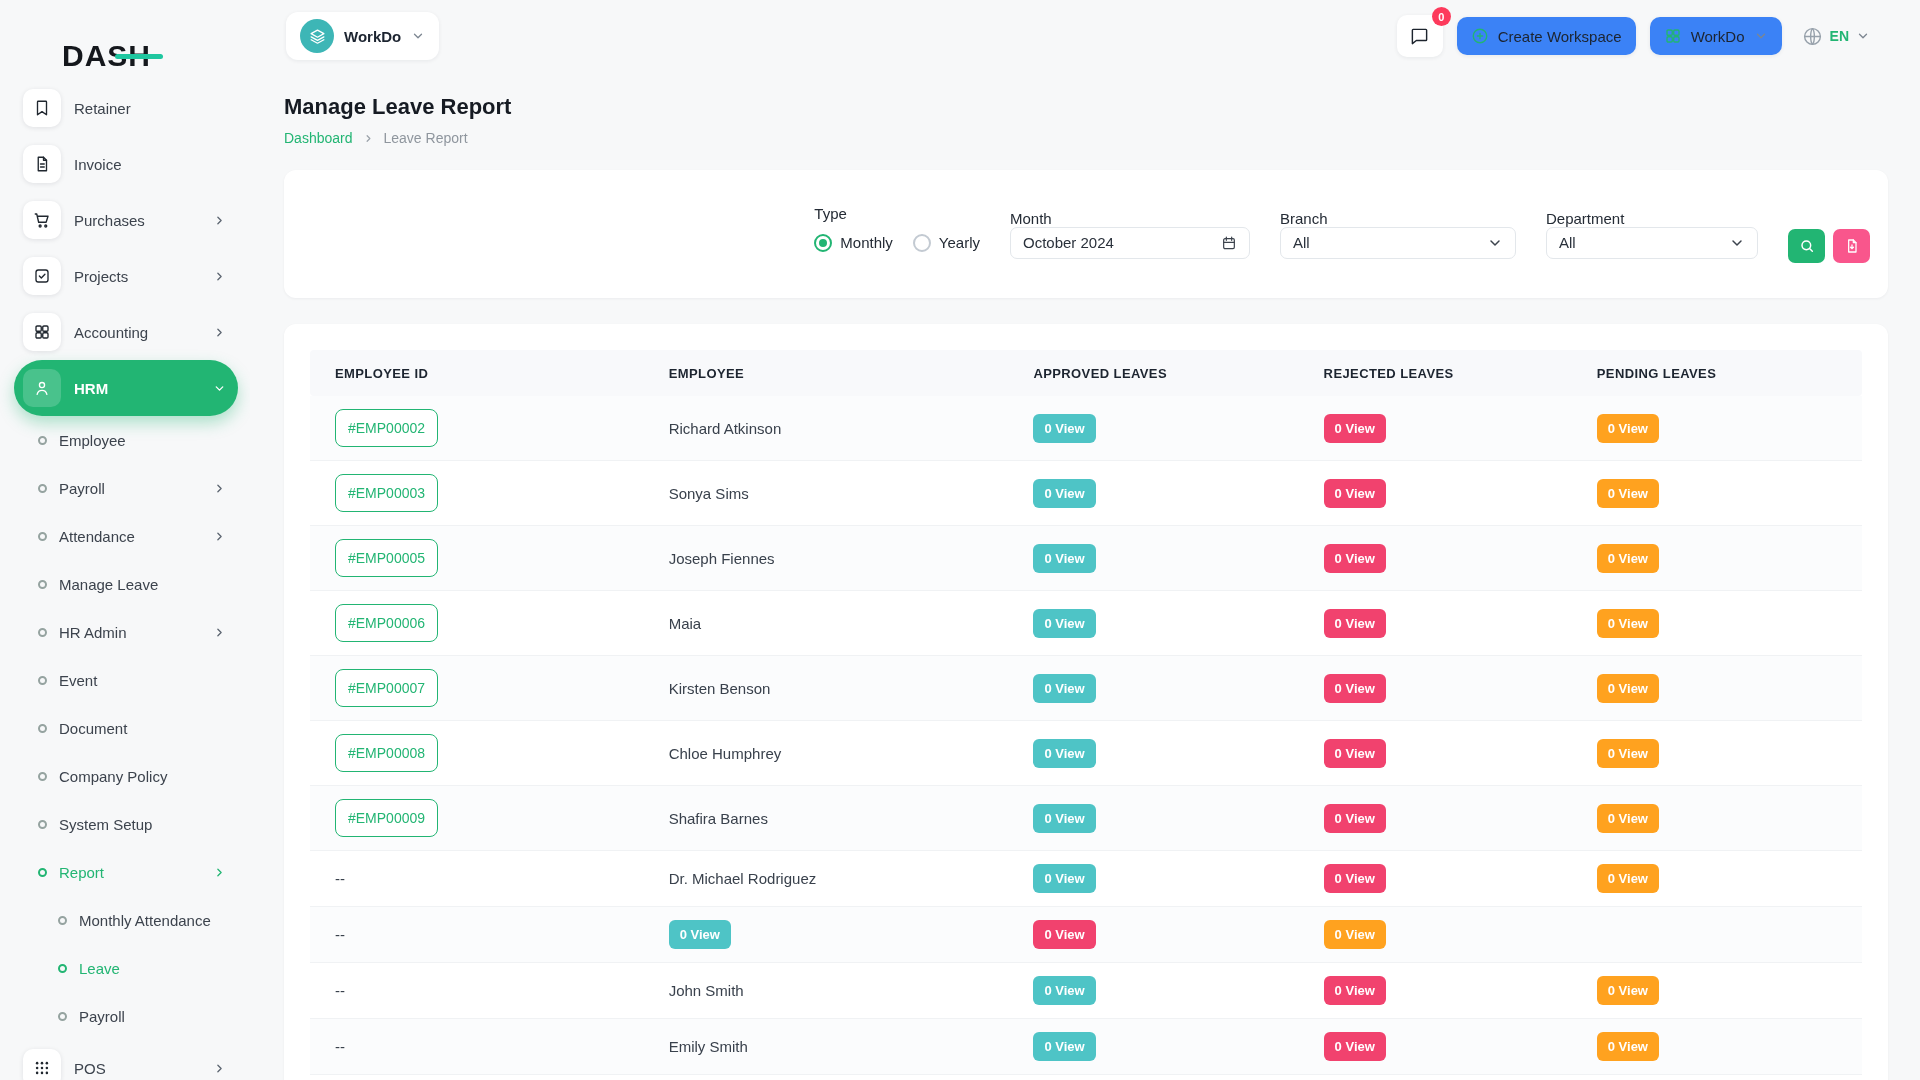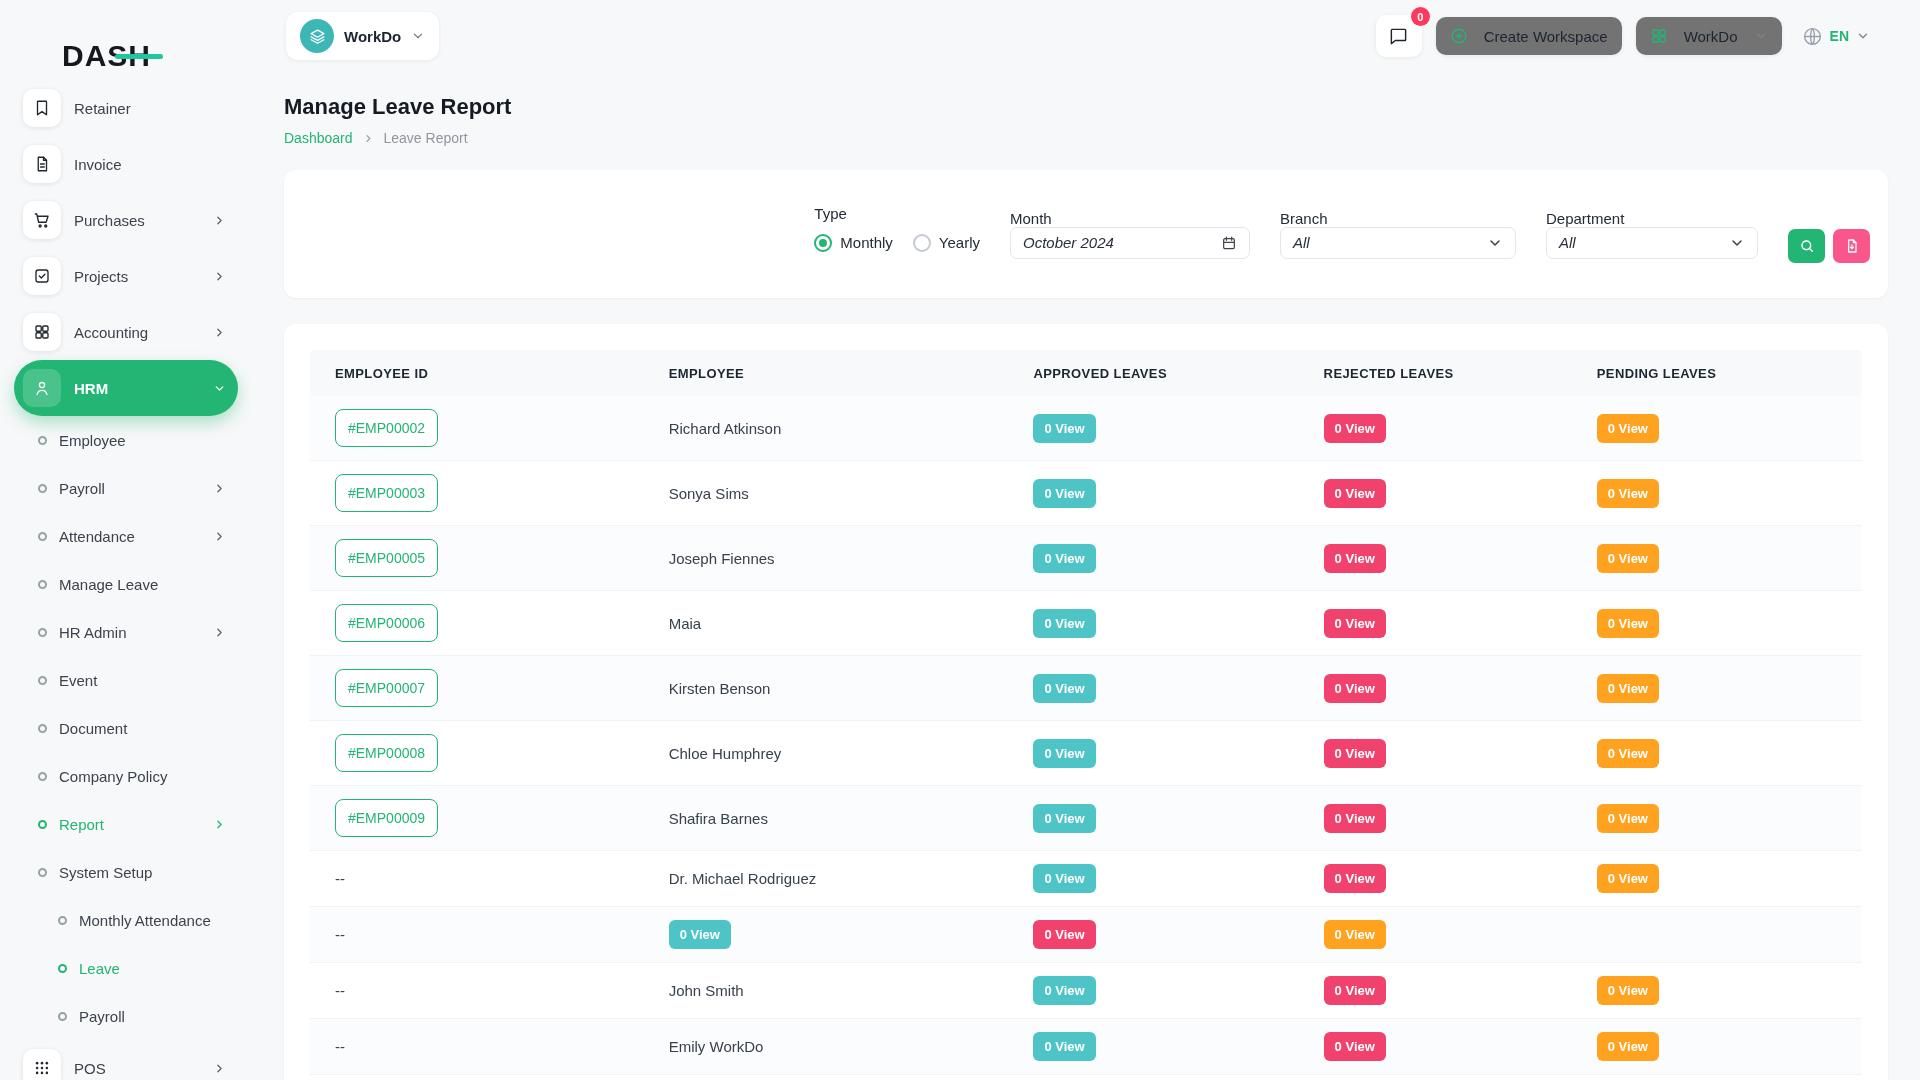--- a/index.html
+++ b/index.html
@@ -31,21 +31,21 @@
   .ws-pill{display:flex;align-items:center;gap:10px;background:#fff;border-radius:12px;padding:7px 14px;box-shadow:0 1px 4px rgba(16,24,40,.07);cursor:pointer;margin-left:36px;}
   .ws-avatar{width:34px;height:34px;border-radius:50%;background:var(--ws-avatar);display:flex;align-items:center;justify-content:center;color:#fff;flex:none;}
   .ws-avatar svg{width:17px;height:17px;}
   .ws-name{font-size:15px;font-weight:600;color:#1c2430;}
   .chev{color:#7c8691;display:flex;}
   .chev svg{width:14px;height:14px;}
   .header-right{margin-left:auto;display:flex;align-items:center;gap:14px;padding-right:44px;}
   .icon-btn{position:relative;width:46px;height:42px;background:#fff;border-radius:10px;display:flex;align-items:center;justify-content:center;box-shadow:0 1px 4px rgba(16,24,40,.07);color:#1d242e;cursor:pointer;}
   .icon-btn svg{width:19px;height:19px;}
   .badge-dot{position:absolute;top:-8px;right:-8px;background:var(--notif);color:#fff;font-size:11px;font-weight:700;min-width:19px;height:19px;border-radius:10px;display:flex;align-items:center;justify-content:center;padding:0 4px;}
-  .pill-btn{display:flex;align-items:center;gap:16px;background:#737373;border-radius:10px;padding:10px 14px;box-shadow:0 1px 4px rgba(16,24,40,.07);font-size:15px;color:#1c2430;font-weight:500;cursor:pointer;}
+  .pill-btn{display:flex;align-items:center;gap:9px;background:#3b82f6;border-radius:10px;padding:10px 14px;box-shadow:0 1px 4px rgba(16,24,40,.07);font-size:15px;color:#1c2430;font-weight:500;cursor:pointer;}
   .pill-btn .pri-ic{color:var(--primary);display:flex;}
   .pill-btn .pri-ic svg{width:18px;height:18px;}
   .lang{display:flex;align-items:center;gap:7px;cursor:pointer;padding:6px;}
   .lang-globe{color:#97a1ab;display:flex;}
   .lang-globe svg{width:21px;height:21px;}
   .lang-code{color:var(--primary);font-weight:700;font-size:14px;}
 
   
   .sidebar{position:absolute;top:72px;left:0;width:250px;height:1008px;padding:8px 12px 0 14px;overflow:hidden;}
   .nav-item{height:56px;display:flex;align-items:center;gap:13px;padding:0 12px 0 9px;cursor:pointer;}
@@ -76,21 +76,21 @@
   .bc-current{color:#8f969e;}
 
   .filter-card{margin-top:24px;background:#fff;border-radius:12px;height:128px;box-shadow:0 1px 3px rgba(16,24,40,.05);display:flex;align-items:center;justify-content:flex-end;gap:30px;padding:0 18px 0 24px;}
   .fgroup{display:flex;flex-direction:column;}
   .flabel{font-size:15px;color:#242b35;}
   .radio-row{display:flex;gap:20px;align-items:center;height:42px;}
   .radio{display:flex;align-items:center;gap:8px;font-size:15px;color:#242b35;cursor:pointer;}
   .rdot{width:18px;height:18px;border-radius:50%;border:2px solid #c3cad2;position:relative;background:#fff;flex:none;}
   .rdot.checked{border-color:var(--primary);}
   .rdot.checked::after{content:"";position:absolute;inset:3px;border-radius:50%;background:var(--primary);}
-  .input{height:32px;background:#fff;border:1px solid #e3e7eb;border-radius:7px;display:flex;align-items:center;justify-content:space-between;padding:0 12px;font-size:15px;color:#2a313b;cursor:pointer;gap:10px;font-style:italic;}
+  .input{height:32px;background:#fff;border:1px solid #e3e7eb;border-radius:7px;display:flex;align-items:center;justify-content:space-between;padding:0 12px;font-size:15px;color:#2a313b;cursor:pointer;gap:10px;}
   .w-month{width:240px;}
   .w-branch{width:236px;}
   .w-dept{width:212px;}
   .in-ic{color:#3c434d;display:flex;}
   .in-ic svg{width:16px;height:16px;}
   .fbtns{display:flex;gap:8px;margin-top:24px;}
   .sq-btn{width:37px;height:34px;border-radius:7px;display:flex;align-items:center;justify-content:center;color:#fff;cursor:pointer;border:none;}
   .sq-btn svg{width:16px;height:16px;}
   .sq-search{background:var(--primary);}
   .sq-export{background:var(--export);}
@@ -320,33 +320,33 @@
   <div class="nav-sub">
     <span class="bullet"></span>
     <span class="nav-label">Document</span>
   </div>
 
   <div class="nav-sub">
     <span class="bullet"></span>
     <span class="nav-label">Company Policy</span>
   </div>
 
+  <div class="nav-sub">
+    <span class="bullet"></span>
+    <span class="nav-label">System Setup</span>
+  </div>
+
   <div class="nav-sub active-link">
     <span class="bullet"></span>
     <span class="nav-label">Report</span>
     <span class="nav-chev">
         <svg viewBox="0 0 24 24" fill="none" stroke="currentColor" stroke-width="2.4" stroke-linecap="round" stroke-linejoin="round">
           <path d="M9 6l6 6-6 6"></path>
         </svg>
       </span>
-  </div>
-
-  <div class="nav-sub">
-    <span class="bullet"></span>
-    <span class="nav-label">System Setup</span>
   </div>
 
   <div class="nav-sub nav-sub2">
     <span class="bullet"></span>
     <span class="nav-label">Monthly Attendance</span>
   </div>
 
   <div class="nav-sub nav-sub2 active-link">
     <span class="bullet"></span>
     <span class="nav-label">Leave</span>
@@ -623,21 +623,21 @@
       <span class="badge badge-rejected">0 View</span>
     </div>
     <div class="td">
       <span class="badge badge-pending">0 View</span>
     </div>
   </div>
         <div class="trow grid-cols">
     <div class="td">
       <span class="emp-dash">--</span>
     </div>
-    <div class="td td-name">Emily WorkDo</div>
+    <div class="td td-name">Emily Smith</div>
     <div class="td">
       <span class="badge badge-approved">0 View</span>
     </div>
     <div class="td">
       <span class="badge badge-rejected">0 View</span>
     </div>
     <div class="td">
       <span class="badge badge-pending">0 View</span>
     </div>
   </div>

